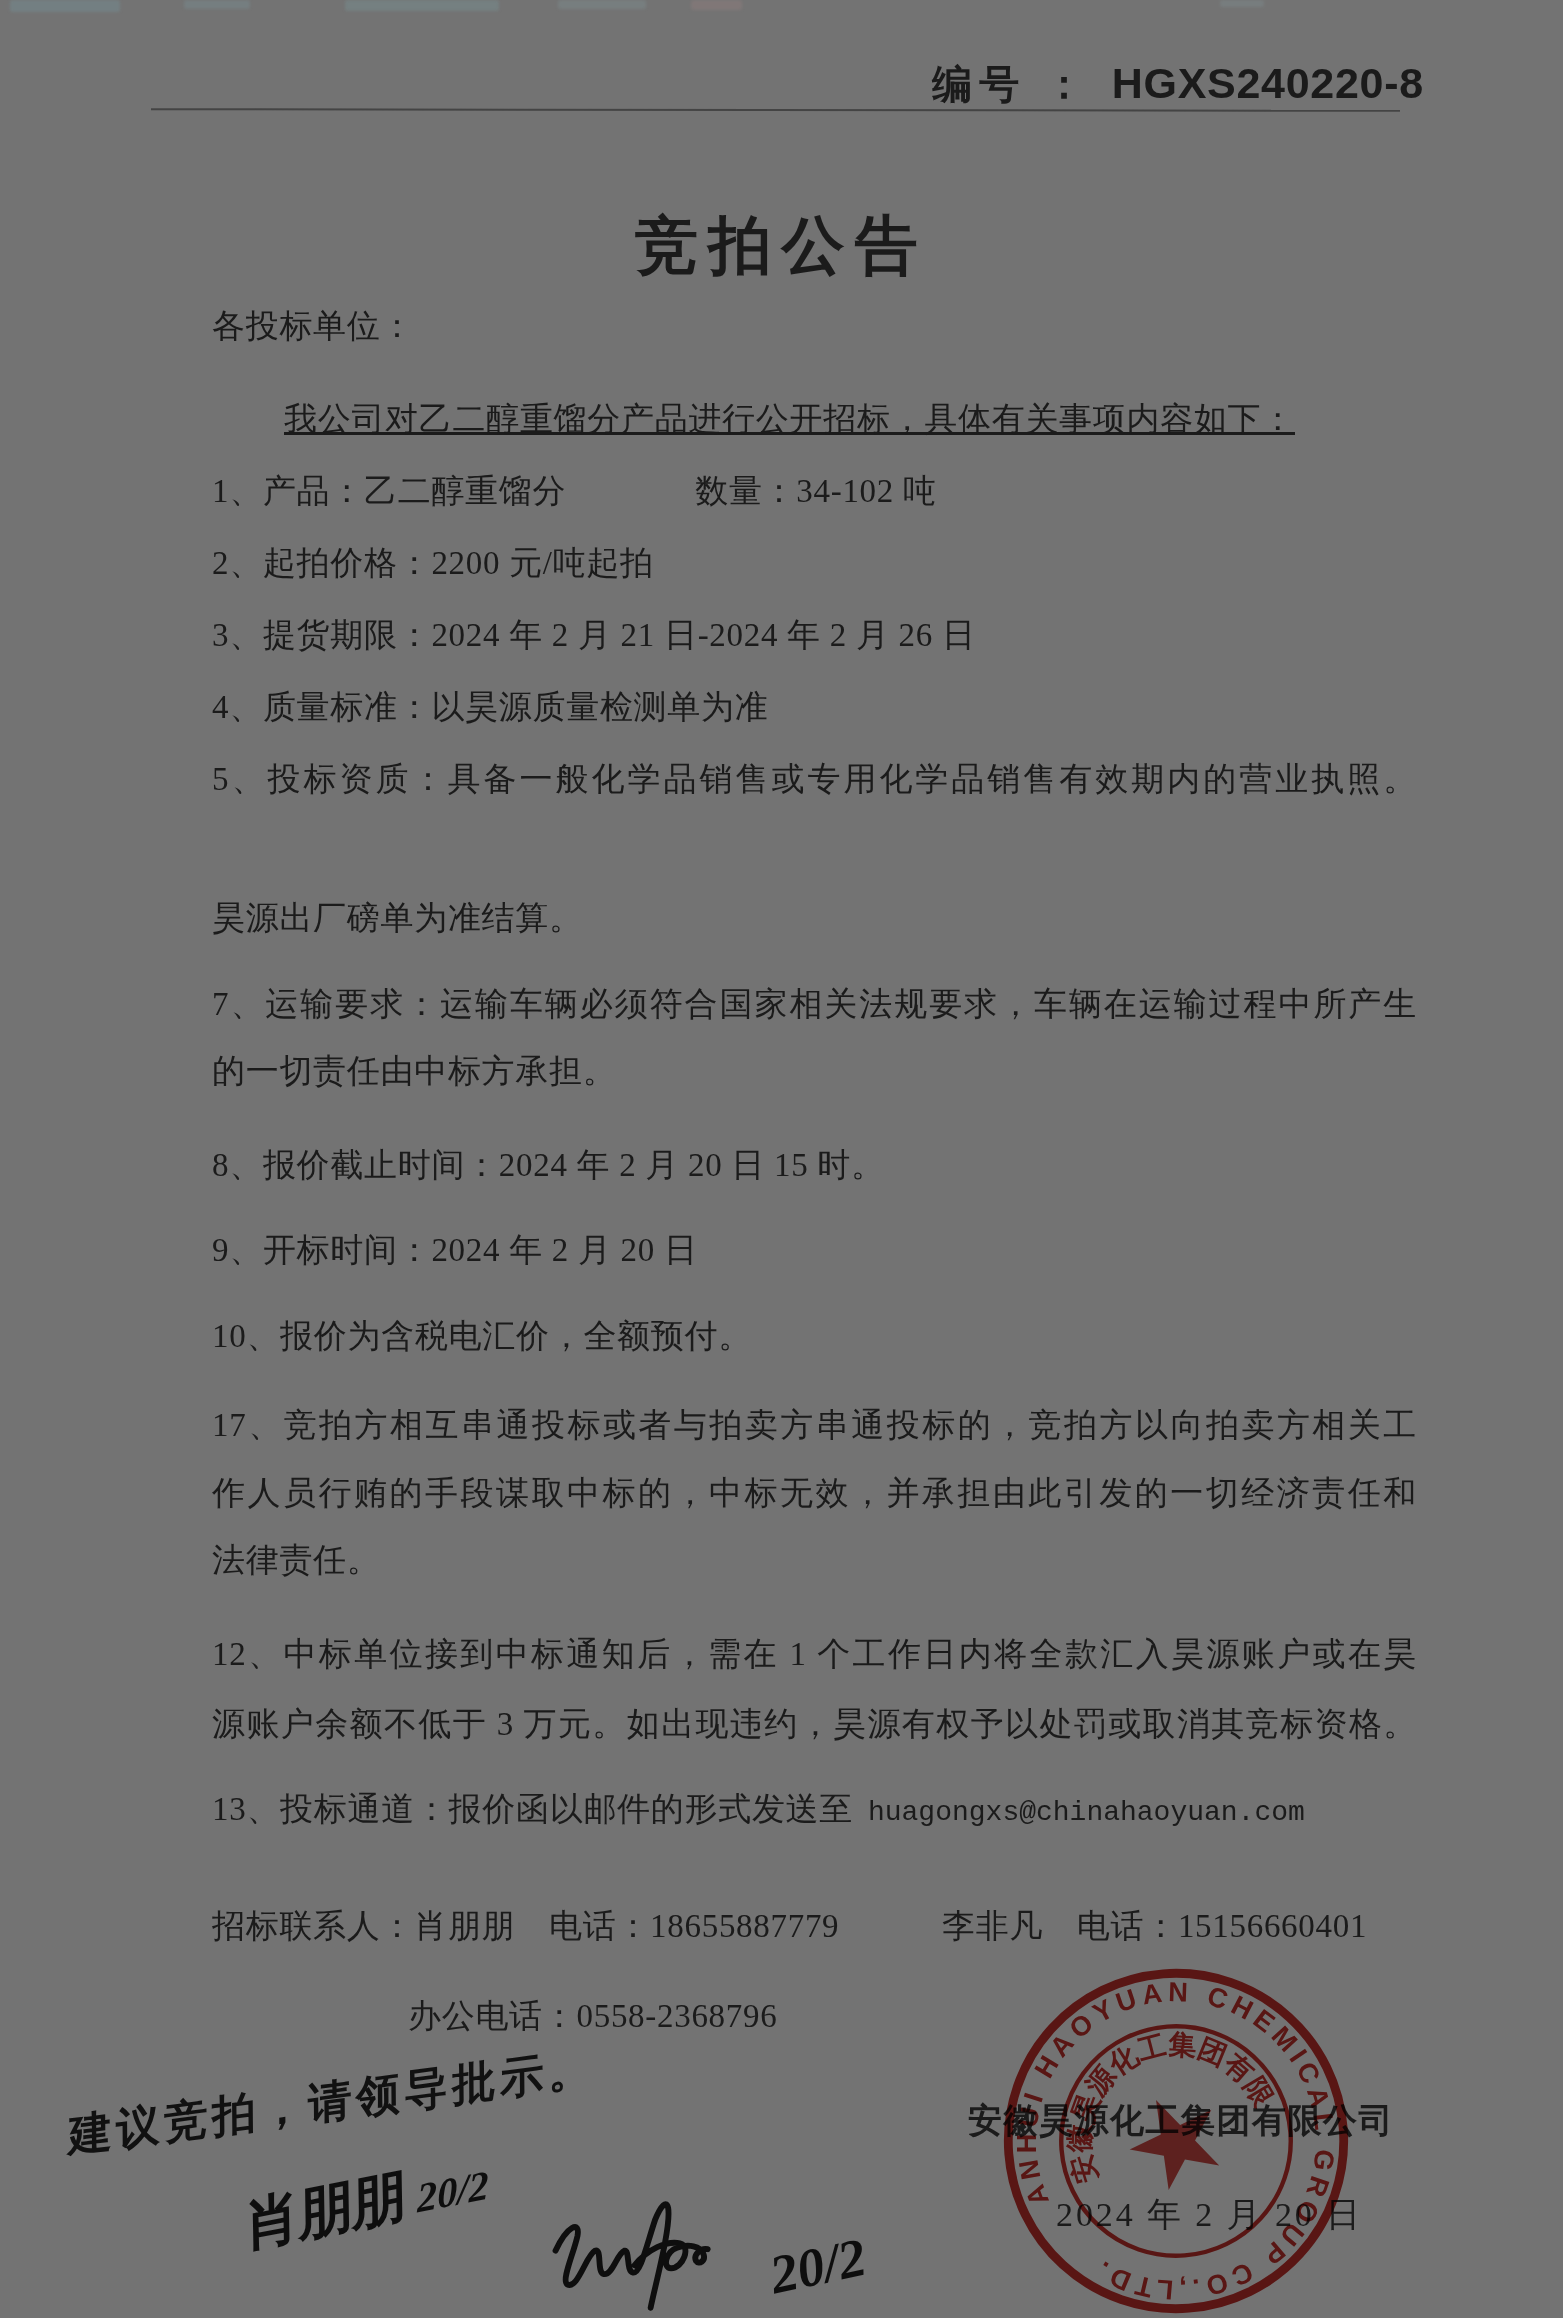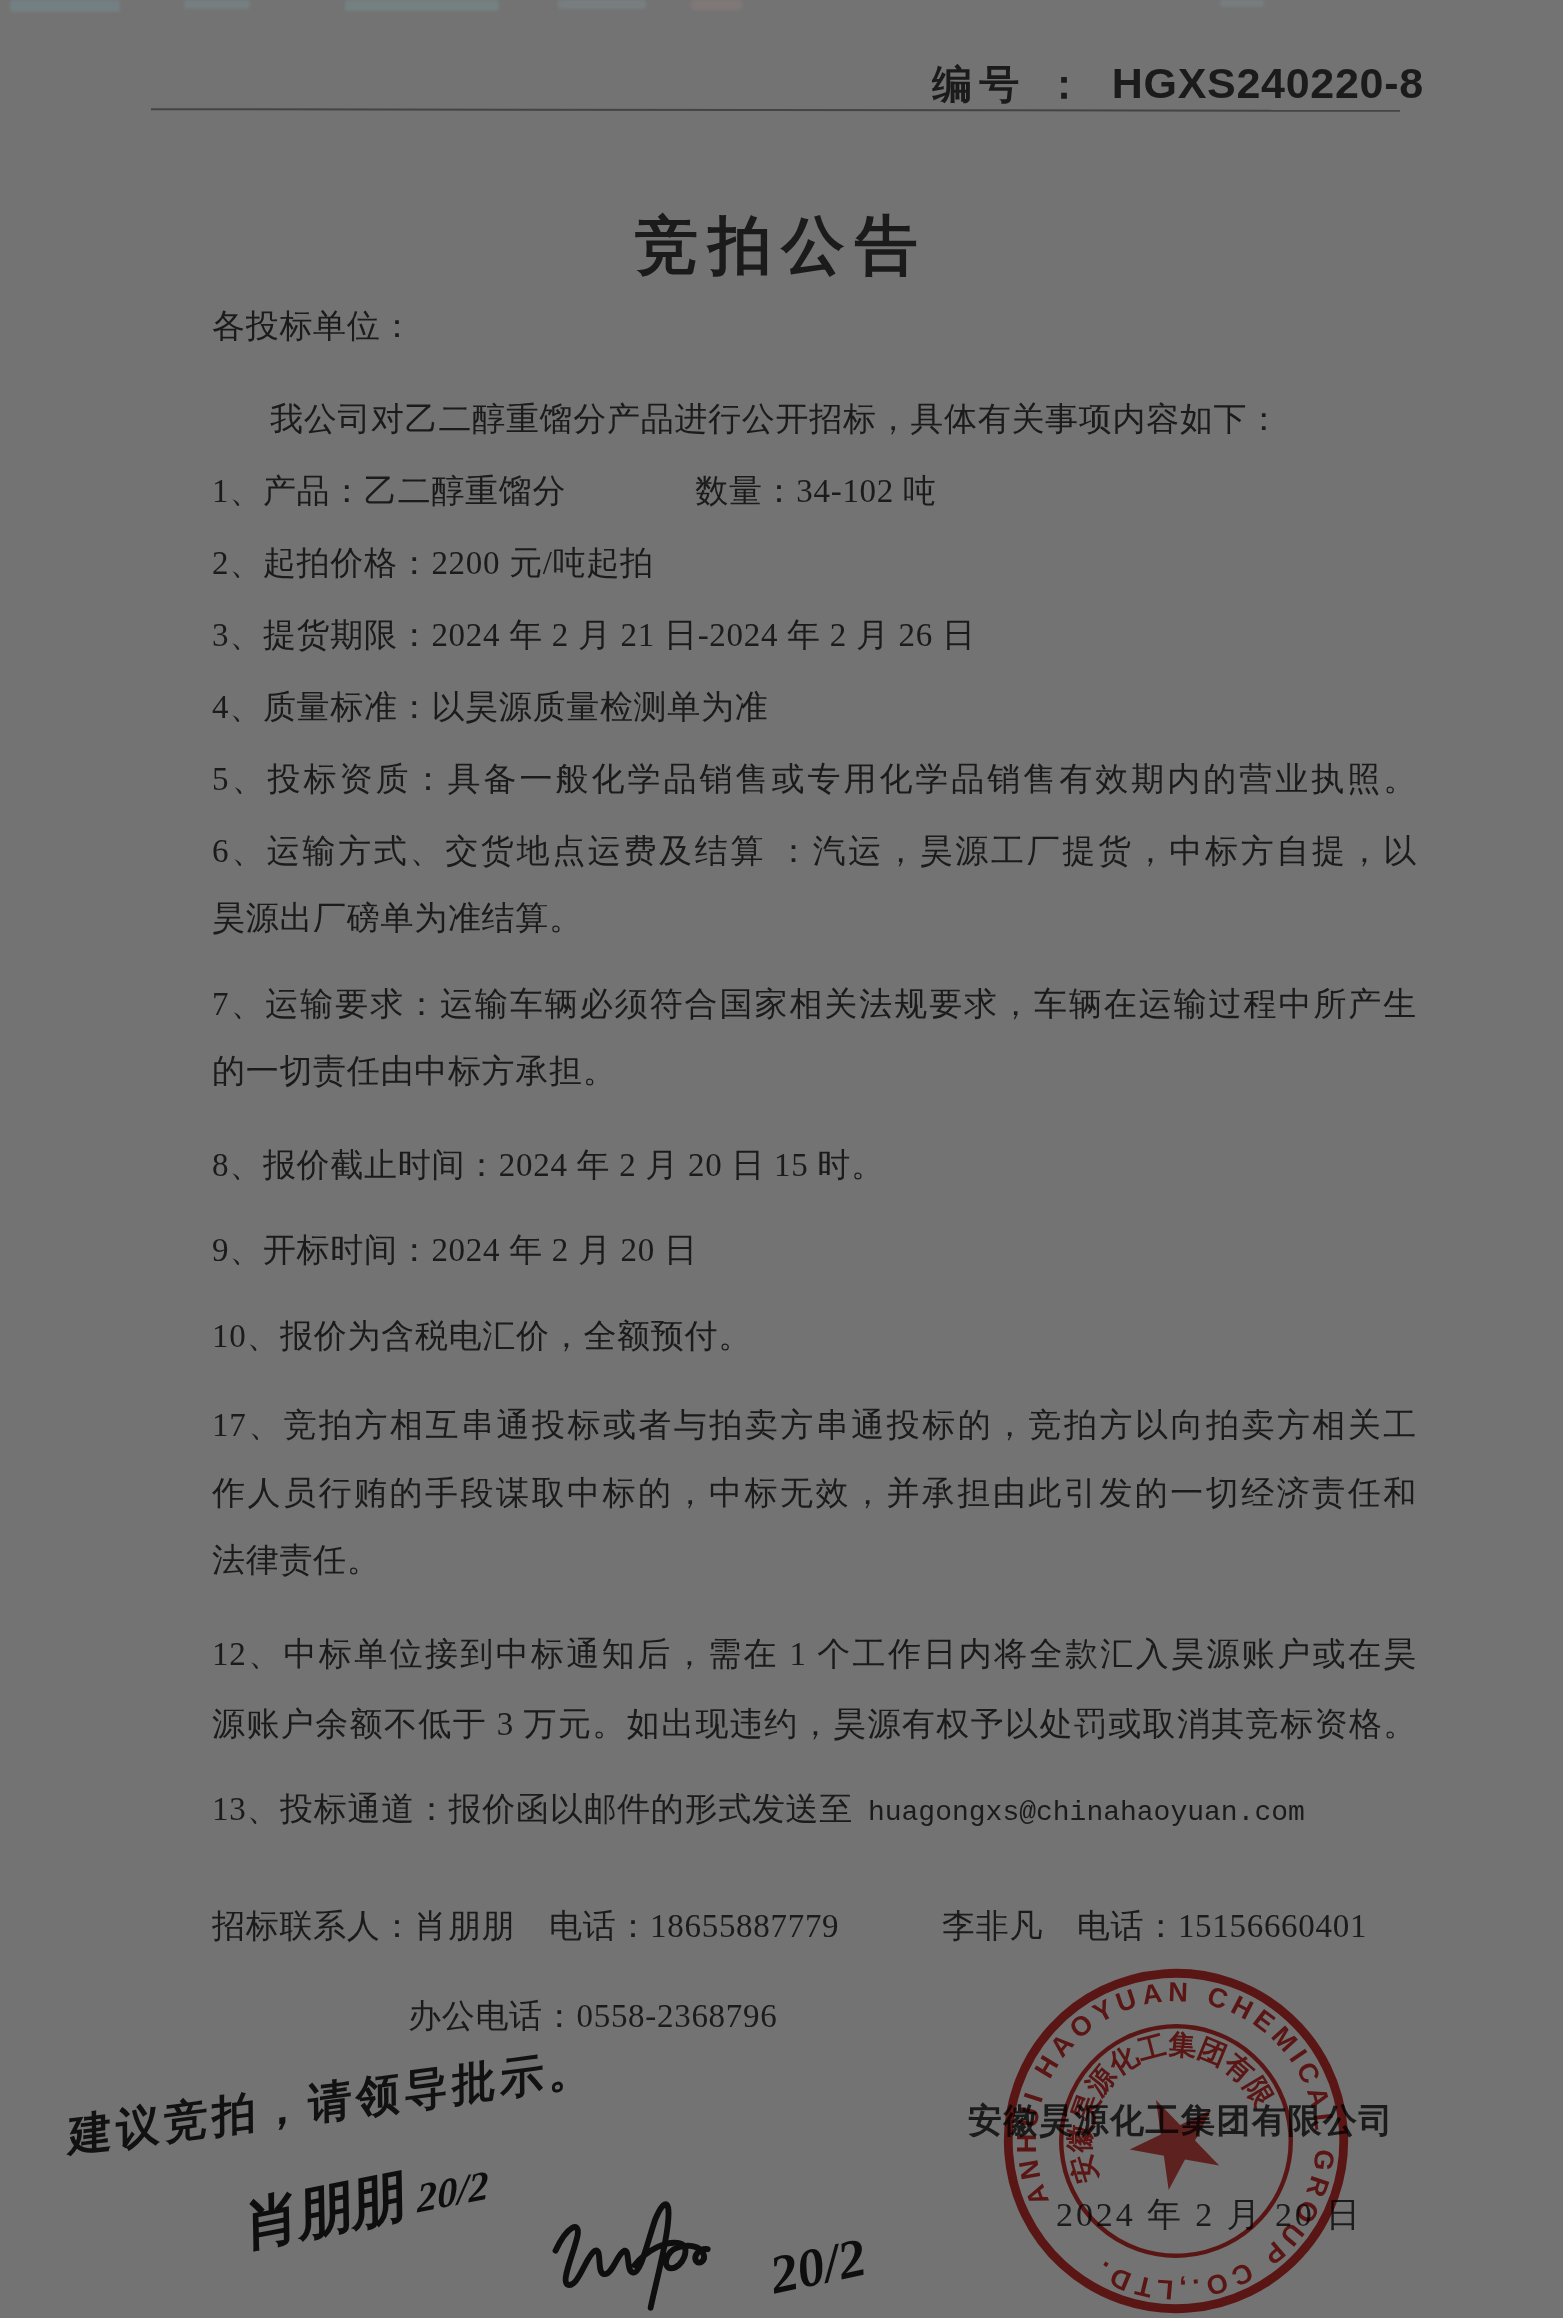--- a/index.html
+++ b/index.html
@@ -16,21 +16,21 @@
   
   .ref-row{position:absolute;top:57px;left:932px;white-space:nowrap;}
   .ref-label{font-size:40px;font-weight:700;letter-spacing:7.3px;font-family:"Liberation Serif",serif;}
   .ref-num{font-size:43px;font-weight:700;font-family:"Liberation Sans",sans-serif;letter-spacing:0.7px;margin-left:20.6px;}
   .ref-underline{position:absolute;left:151px;top:109px;width:1249px;height:2.2px;background:#3c3c3c;opacity:.85;transform:rotate(.08deg);}
   
   .doc-title{position:absolute;top:203px;left:0;width:1563px;text-align:center;font-size:63px;font-weight:700;letter-spacing:10.3px;}
   
   .line{position:absolute;left:212px;width:1205px;font-size:33px;letter-spacing:0.7px;white-space:nowrap;}
   .j{white-space:nowrap;text-align:justify;text-align-last:justify;}
-  .indent{left:270px;width:1140px;}
+  .indent{left:284px;width:1140px;text-decoration:underline;}
   .qty{display:inline-block;margin-left:129px;}
   .email{font-family:Liberation Mono, monospace;font-size:28px;letter-spacing:0;margin-left:6px;}
   
   .contact-b{left:942px;width:514px;}
   .office{left:408px;}
   .company-line{position:absolute;left:968px;top:2098px;font-size:34px;font-weight:600;letter-spacing:1.5px;white-space:nowrap;}
   .date-line{position:absolute;left:1056px;top:2192px;font-size:34px;letter-spacing:2.9px;white-space:nowrap;}
   
   .hw-note{
     position:absolute;left:68px;top:2107px;
@@ -75,21 +75,20 @@
 
   <div class="line" style="top:304px;">各投标单位：</div>
   <div class="line indent" style="top:397px;">我公司对乙二醇重馏分产品进行公开招标，具体有关事项内容如下：</div>
 
   <div class="line" style="top:469px;"><span>1、产品：乙二醇重馏分</span><span class="qty">数量：34-102 吨</span></div>
 
   <div class="line" style="top:541px;">2、起拍价格：2200 元/吨起拍</div>
   <div class="line" style="top:613px;">3、提货期限：2024 年 2 月 21 日-2024 年 2 月 26 日</div>
   <div class="line" style="top:685px;">4、质量标准：以昊源质量检测单为准</div>
   <div class="line j" style="top:757px;">5、投标资质：具备一般化学品销售或专用化学品销售有效期内的营业执照。</div>
-  <div class="line j" style="top:829px;">6、运输方式、交货地点运费及结算 ：汽运，昊源工厂提货，中标方自提，以</div>
   <div class="line" style="top:896px;">昊源出厂磅单为准结算。</div>
   <div class="line j" style="top:982px;">7、运输要求：运输车辆必须符合国家相关法规要求，车辆在运输过程中所产生</div>
   <div class="line" style="top:1049px;">的一切责任由中标方承担。</div>
   <div class="line" style="top:1143px;">8、报价截止时间：2024 年 2 月 20 日 15 时。</div>
   <div class="line" style="top:1228px;">9、开标时间：2024 年 2 月 20 日</div>
   <div class="line" style="top:1314px;">10、报价为含税电汇价，全额预付。</div>
   <div class="line j" style="top:1403px;">17、竞拍方相互串通投标或者与拍卖方串通投标的，竞拍方以向拍卖方相关工</div>
   <div class="line" style="top:1538px;">法律责任。</div>
   <div class="line j" style="top:1471px;">作人员行贿的手段谋取中标的，中标无效，并承担由此引发的一切经济责任和</div>
   <div class="line j" style="top:1632px;">12、中标单位接到中标通知后，需在 1 个工作日内将全款汇入昊源账户或在昊</div>

